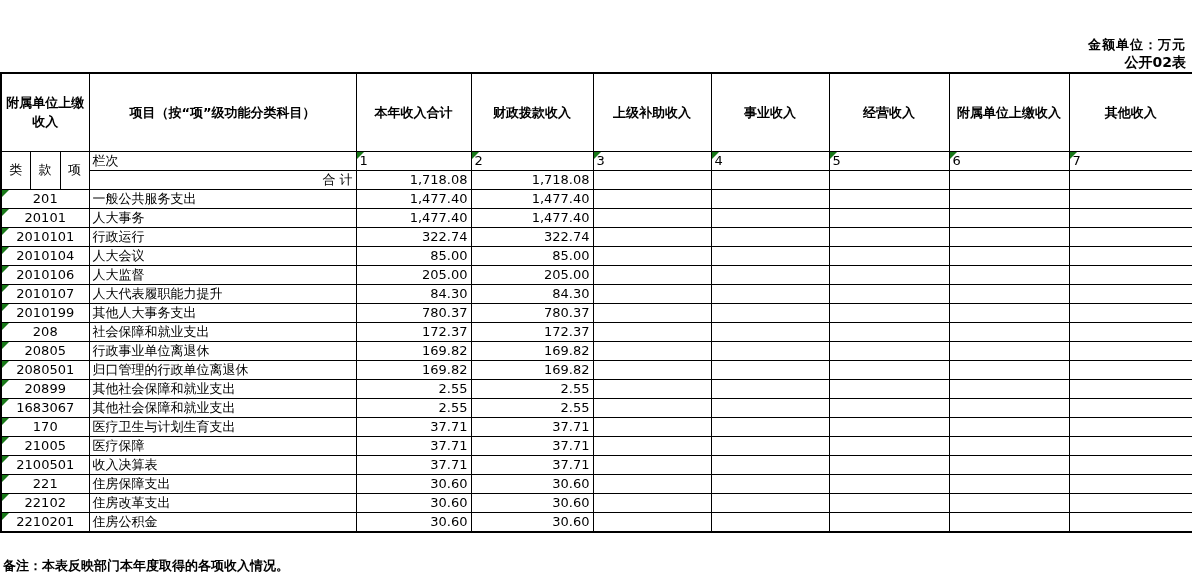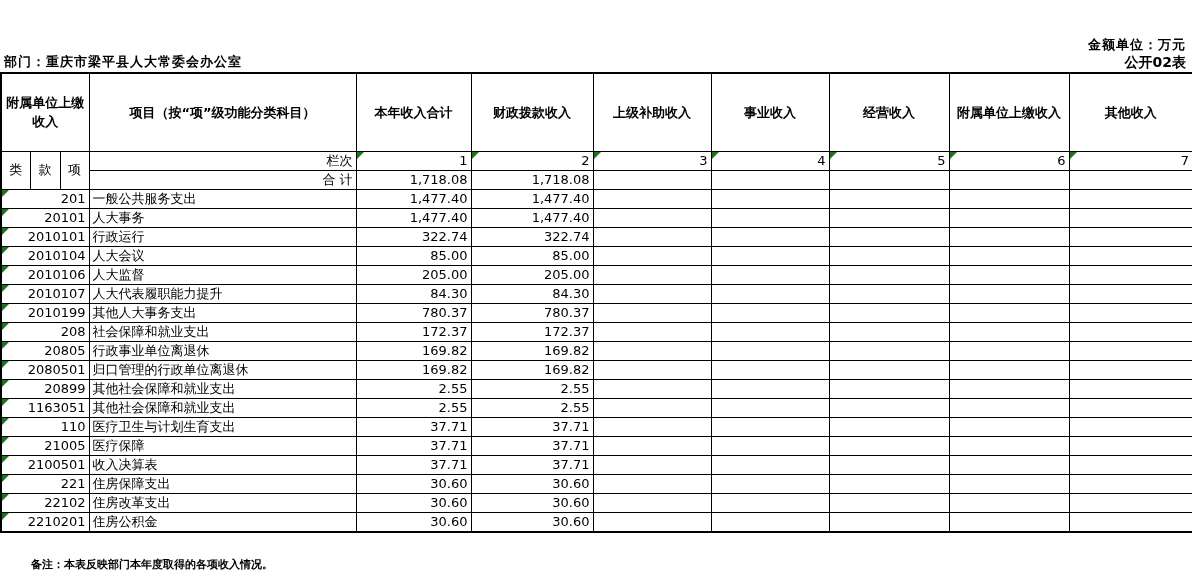--- a/index.html
+++ b/index.html
@@ -10,38 +10,37 @@
   .unit{position:absolute;top:36px;right:6px;font-size:13px;font-weight:bold;letter-spacing:1px;}
   .tcode{position:absolute;top:54px;right:6px;font-size:14px;font-weight:bold;}
   .dept{position:absolute;top:53px;left:4px;font-size:13px;font-weight:bold;letter-spacing:1px;}
   table.grid{position:absolute;top:72px;left:0;width:1192px;border-collapse:collapse;
              table-layout:fixed;border:2px solid #000;background:#fff;}
   .grid th,.grid td{border:1px solid #000;font-size:13px;height:19px;padding:0 3px;
              position:relative;overflow:hidden;white-space:nowrap;box-sizing:border-box;
              font-weight:normal;vertical-align:middle;}
   .h-main th{height:78px;font-weight:bold;text-align:center;white-space:normal;line-height:1.5;}
   .subcol{font-weight:bold;text-align:center;}
-  .center{text-align:right;}
+  .center{text-align:left;}
   .pre{white-space:pre;text-align:right;}
   .num{text-align:right;padding-right:4px;}
   .bold{font-weight:bold;}
-  .code-cell{text-align:right;padding-left:2px;}
+  .code-cell{text-align:center;padding-left:2px;}
   .item-cell{padding-left:5px;}
   .item-cell.indent{}
   .tri{position:absolute;top:0;left:0;width:0;height:0;
        border-top:7px solid #187818;border-right:7px solid transparent;}
-  .footnote{position:absolute;top:557px;left:3px;font-size:11px;font-weight:bold;margin-left:28px;}
+  .footnote{position:absolute;top:557px;left:3px;font-size:13px;font-weight:bold;}
 </style>
 </head>
 <body>
 
 <div class="sheet">
   <div class="unit">金额单位：万元</div>
   <div class="tcode">公开02表</div>
-  <div class="dept">部门：重庆市梁平县人大常委会办公室</div>
 
   <table class="grid">
     <colgroup>
       <col style="width:29px">
         <col style="width:30px">
         <col style="width:29px">
       <col style="width:267px">
       <col style="width:115px">
         <col style="width:122px">
         <col style="width:118px">
@@ -202,32 +201,32 @@
           <td class="item-cell bold">其他社会保障和就业支出</td>
           <td class="num bold">2.55</td>
           <td class="num bold">2.55</td>
           <td class="num bold"></td>
           <td class="num bold"></td>
           <td class="num bold"></td>
           <td class="num bold"></td>
           <td class="num bold"></td>
         </tr>
         <tr>
-          <td colspan="3" class="code-cell"><span class="tri"></span><span>1163051</span></td>
+          <td colspan="3" class="code-cell"><span class="tri"></span><span>1683067</span></td>
           <td class="item-cell indent">其他社会保障和就业支出</td>
           <td class="num">2.55</td>
           <td class="num">2.55</td>
           <td class="num"></td>
           <td class="num"></td>
           <td class="num"></td>
           <td class="num"></td>
           <td class="num"></td>
         </tr>
         <tr>
-          <td colspan="3" class="code-cell bold"><span class="tri"></span><span>110</span></td>
+          <td colspan="3" class="code-cell bold"><span class="tri"></span><span>170</span></td>
           <td class="item-cell bold">医疗卫生与计划生育支出</td>
           <td class="num bold">37.71</td>
           <td class="num bold">37.71</td>
           <td class="num bold"></td>
           <td class="num bold"></td>
           <td class="num bold"></td>
           <td class="num bold"></td>
           <td class="num bold"></td>
         </tr>
         <tr>

